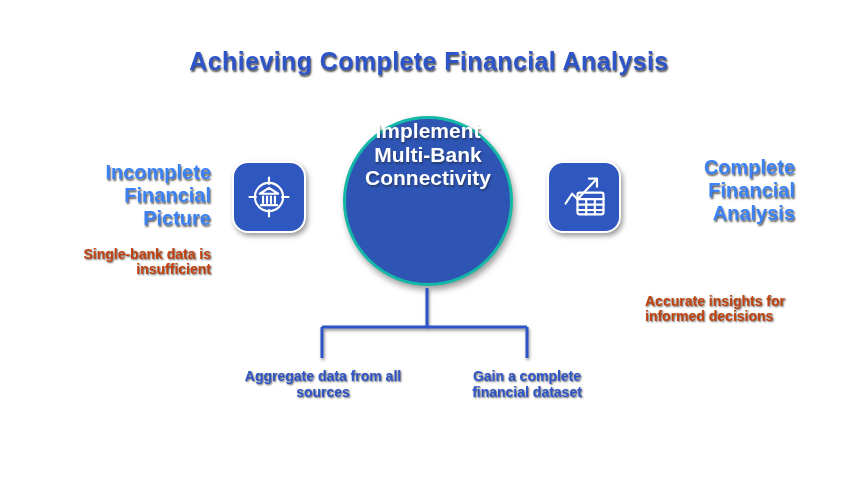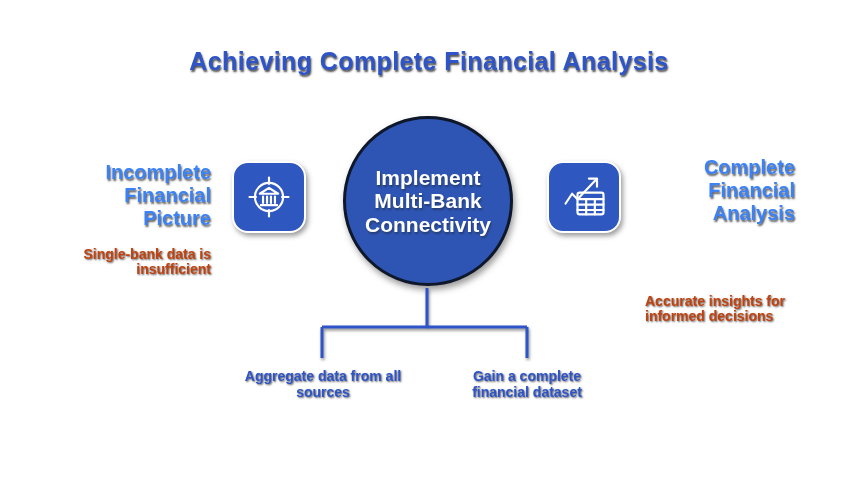--- a/index.html
+++ b/index.html
@@ -36,23 +36,23 @@
     background: #2f57c0; border: 2px solid #ffffff; border-radius: 16px;
     box-shadow: 2px 3px 5px rgba(90,90,90,0.6);
     display: flex; align-items: center; justify-content: center;
   }
   .icon-left  { top: 161px; left: 232px; }
   .icon-right { top: 161px; left: 547px; }
   .icon-card svg { display: block; }
 
   .circle {
     position: absolute; top: 116px; left: 343px; width: 170px; height: 170px;
-    border-radius: 50%; background: #2e55b4; border: 3px solid #0f172a;
+    border-radius: 50%; background: #2e55b4; border: 3px solid #14b8a6;
     box-shadow: 2px 4px 6px rgba(90,90,90,0.6);
-    display: flex; align-items: center; justify-content: center;
+    display: flex; justify-content: center;
   }
   .circle-label {
     width: 152px; text-align: center; color: #ffffff;
     font-size: 21px; font-weight: 700; line-height: 23.5px;
     text-shadow: 1px 2px 2px rgba(30,30,30,0.45);
   }
 
   .connector-svg { position: absolute; top: 0; left: 0; }
 
   .outcome {

